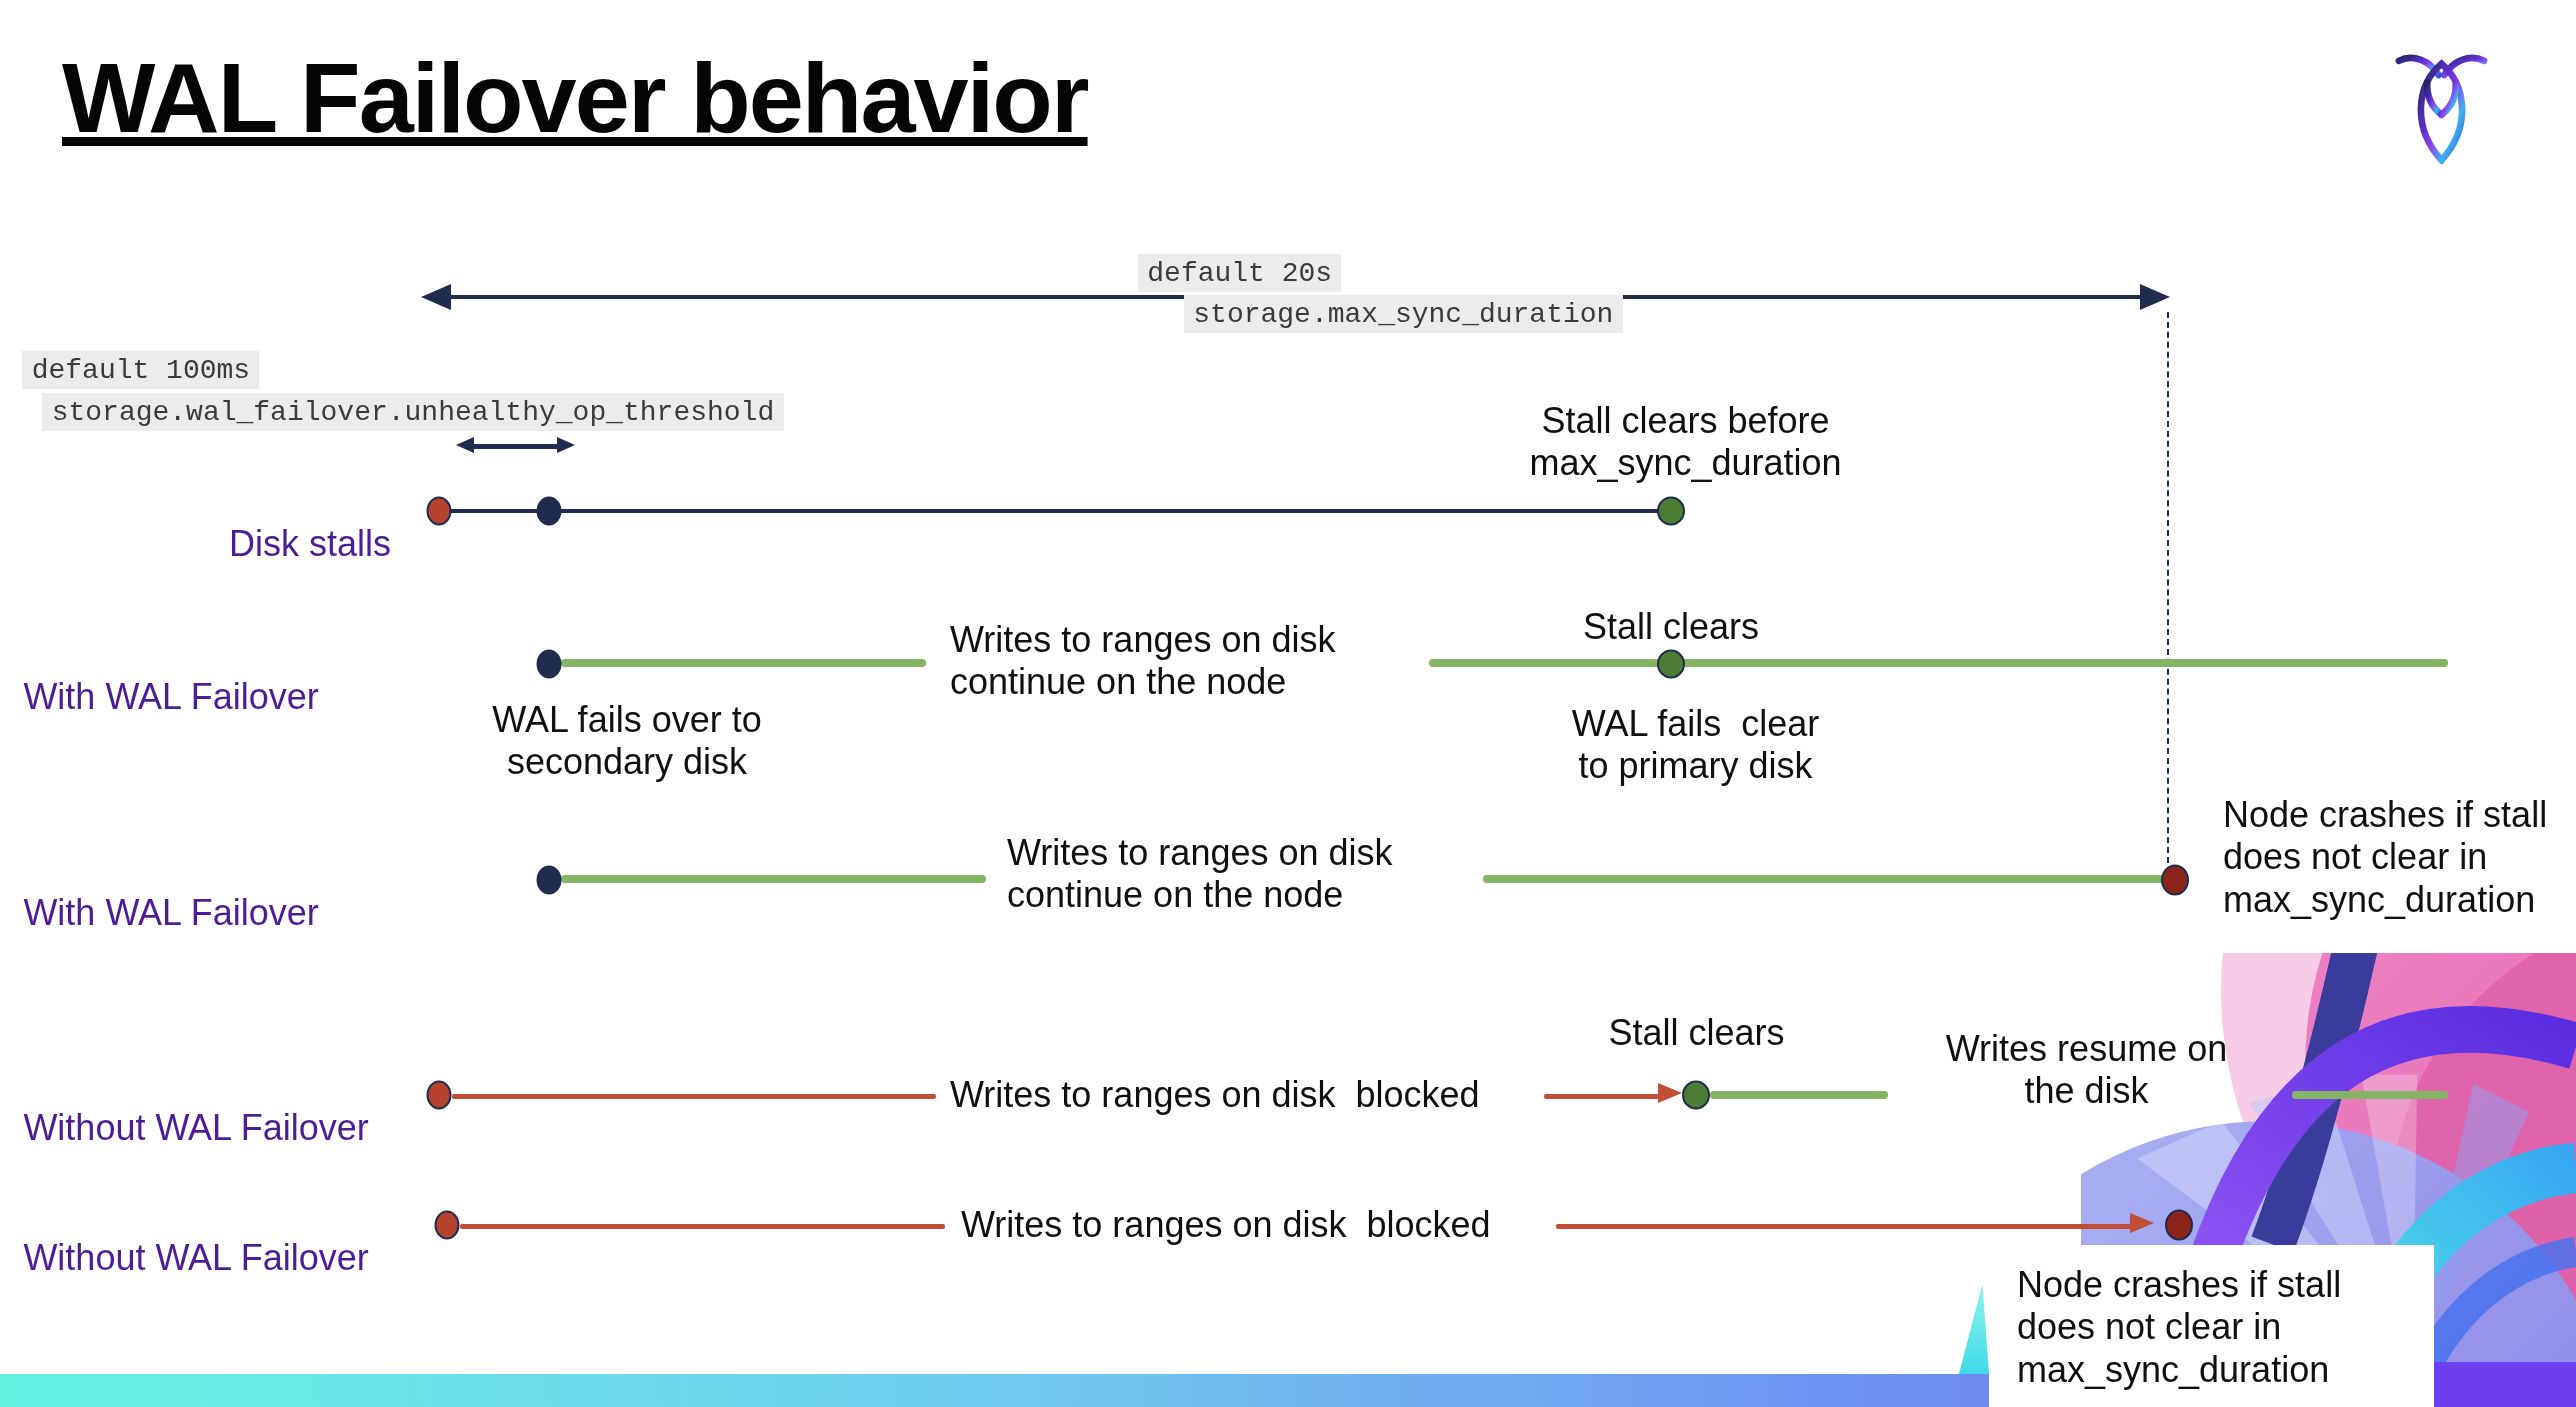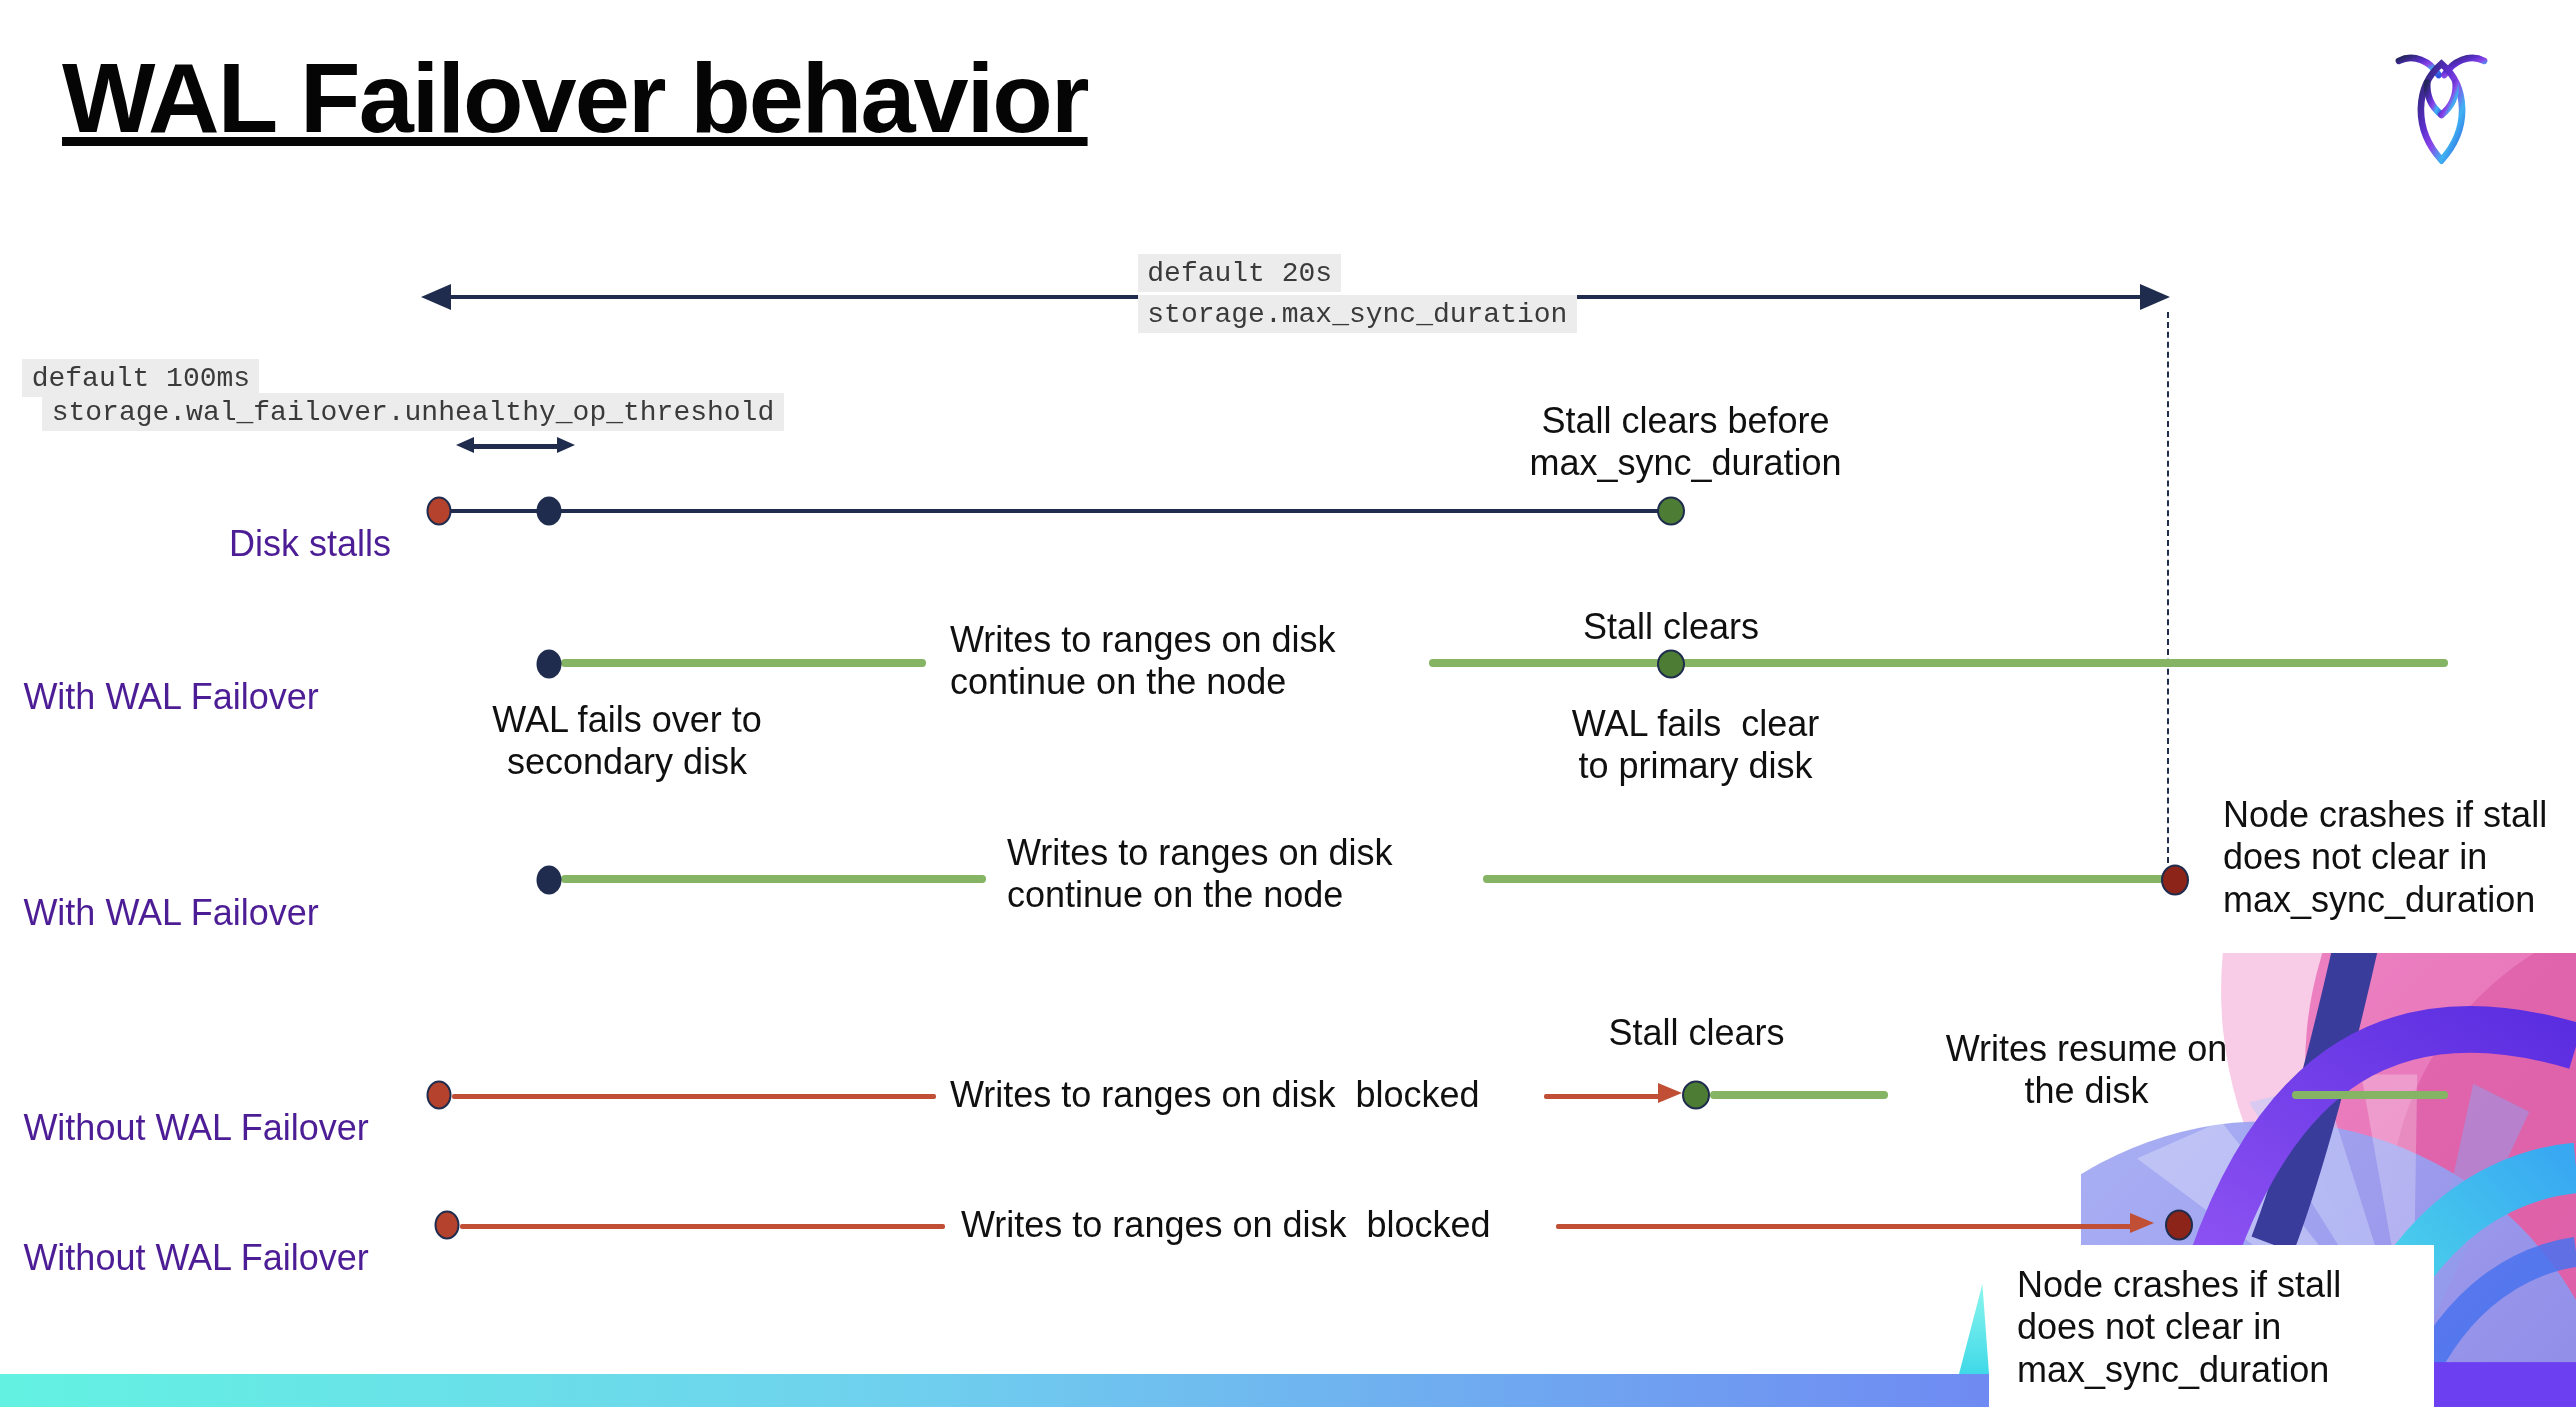--- a/index.html
+++ b/index.html
@@ -73,23 +73,23 @@
     <path d="M50,126 L50,78"></path>
     <path d="M50,78 C40,70 34,58 35,44"></path>
     <path d="M50,78 C60,70 66,58 65,44"></path>
   </g>
 </svg>
 
 <div class="line navy-line" style="left:447px;top:295px;width:1697px;"></div>
 <div class="tri" style="left:421px;top:284px;border-width:13px 30px 13px 0;border-color:transparent #1f2c4d transparent transparent;"></div>
 <div class="tri" style="left:2140px;top:284px;border-width:13px 0 13px 30px;border-color:transparent transparent transparent #1f2c4d;"></div>
 <div class="chip" style="left:1138px;top:254px;">default 20s</div>
-<div class="chip" style="left:1138px;top:295px;">storage.max_sync_duration</div>
-
-<div class="chip" style="left:22.4px;top:351px;margin-top:8px;">default 100ms</div>
+<div class="chip" style="left:1184px;top:295px;">storage.max_sync_duration</div>
+
+<div class="chip" style="left:22.4px;top:351px;">default 100ms</div>
 <div class="chip" style="left:22.4px;top:393px;margin-left:20px;">storage.wal_failover.unhealthy_op_threshold</div>
 <div class="line navy-line" style="left:473px;top:444px;width:86px;height:4.7px;"></div>
 <div class="tri" style="left:456px;top:437px;border-width:8.4px 18.7px 8.4px 0;border-color:transparent #1f2c4d transparent transparent;"></div>
 <div class="tri" style="left:557px;top:437px;border-width:8.4px 0 8.4px 18.7px;border-color:transparent transparent transparent #1f2c4d;"></div>
 
 <div class="dashed-v" style="left:2167px;top:312px;height:551px;"></div>
 
 <div class="rowlabel" style="left:229px;top:511px;">Disk stalls</div>
 <div class="line navy-line" style="left:439px;top:509px;width:1232px;"></div>
 <div class="dot dot-red" style="left:439px;top:511px;"></div>

